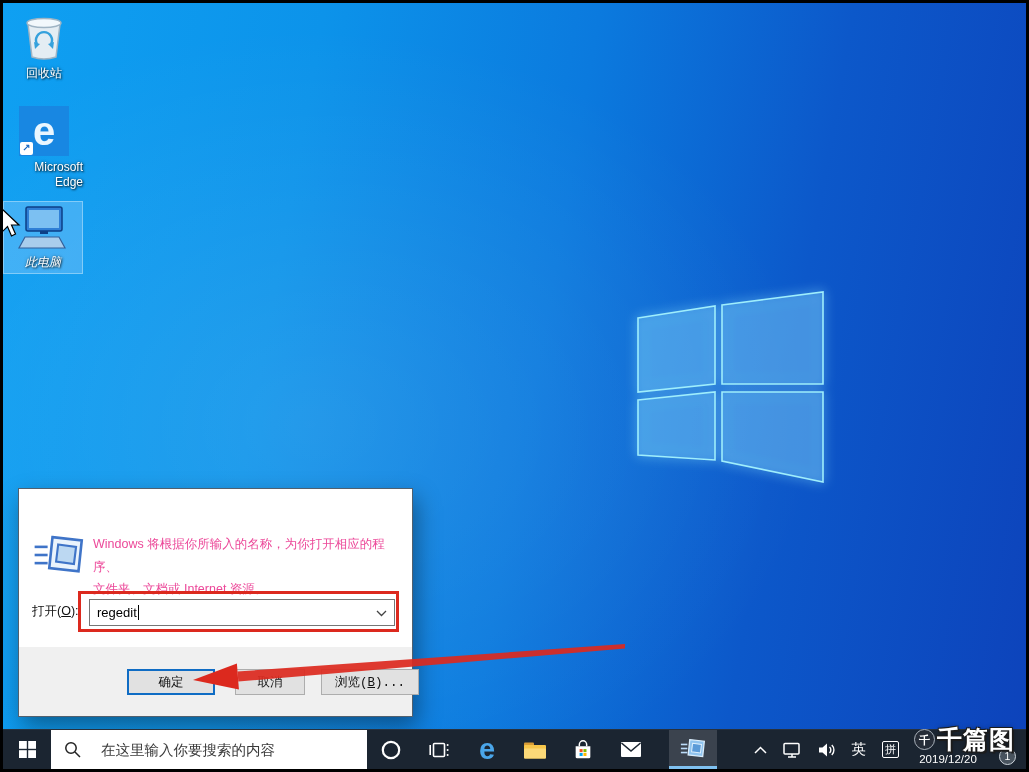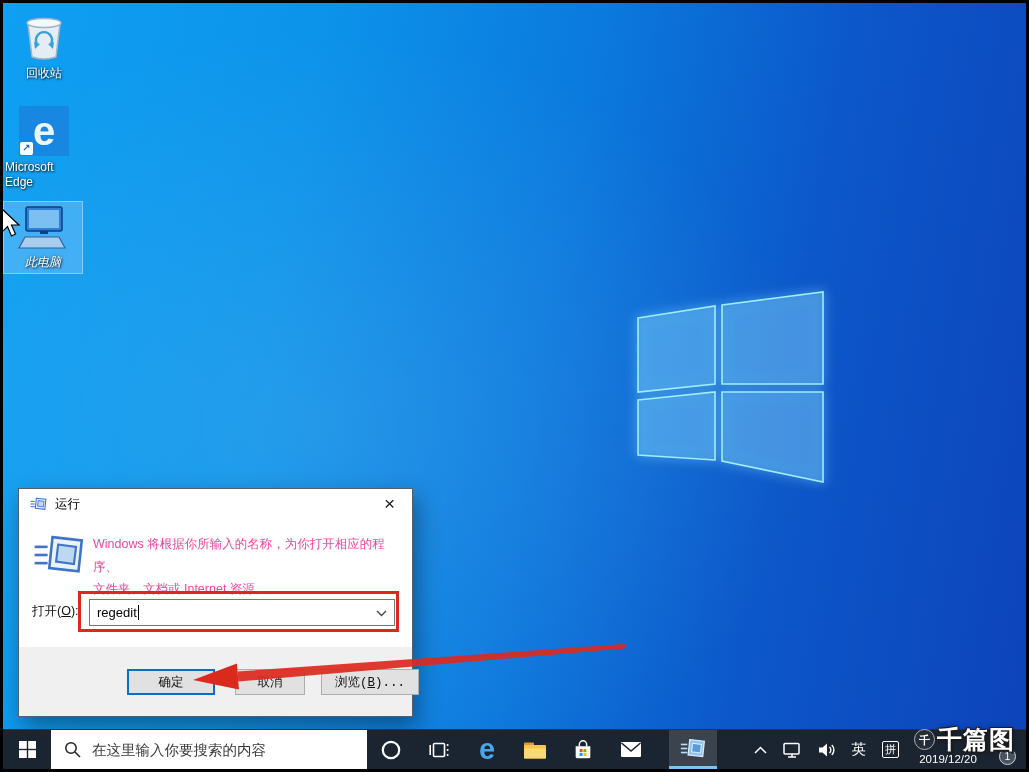--- a/index.html
+++ b/index.html
@@ -13,21 +13,21 @@
     position:absolute; left:3px; top:3px; width:1023px; height:726px; overflow:hidden;
     background:
       radial-gradient(ellipse 820px 640px at 30% 58%, rgba(255,255,255,0.10), rgba(255,255,255,0) 62%),
       linear-gradient(100deg,#0fa0f2 0%,#0c93ea 28%,#0b7ade 52%,#0c58ca 74%,#0d43bb 100%);
   }
   .winlogo { position:absolute; inset:0; filter:drop-shadow(0 0 6px rgba(150,235,255,.85)); }
 
   
   .dicon { position:absolute; width:78px; display:flex; flex-direction:column; align-items:center; padding:3px 0; }
   .dicon .dlabel {
-    margin-top:4px; color:#fff; font-size:12px; text-align:left; line-height:15px;
+    margin-top:4px; color:#fff; font-size:12px; text-align:right; line-height:15px;
     text-shadow:1px 1px 2px rgba(0,0,0,.75), 0 0 3px rgba(0,0,0,.5);
   }
   .dicon.selected { background:rgba(150,205,255,.35); outline:1px solid rgba(220,240,255,.55);font-style:italic; }
   .edge-tile { width:50px; height:50px; background:#1887e2; position:relative;
     display:flex; align-items:center; justify-content:center; }
   .edge-tile .e { color:#eaf6ff; font-size:40px; font-weight:bold; line-height:1; }
   .shortcut-badge { position:absolute; left:1px; bottom:1px; width:13px; height:13px; background:#fff;
     border-radius:2px; color:#1465c0; font-size:10px; font-weight:bold; line-height:12px; text-align:center; }
 
   .cursor { position:absolute; left:-2px; top:205px; z-index:40; }
@@ -66,21 +66,21 @@
   .hl-rect { position:absolute; left:75px; top:588px; width:321px; height:41px;
     border:3px solid #dc291e; z-index:50; pointer-events:none; }
   .arrow-overlay { position:absolute; inset:0; z-index:60; pointer-events:none; }
 
   
   .taskbar {
     position:absolute; left:3px; bottom:3px; width:1023px; height:40px; background:#1b2531;
     display:flex; align-items:stretch; border-top:1px solid rgba(255,255,255,.06); z-index:80;
   }
   .tb-btn { width:48px; display:flex; align-items:center; justify-content:center; }
-  .tb-search { width:316px; background:#fff; display:flex; align-items:center; gap:11px; padding-left:13px; }
+  .tb-search { width:316px; background:#fff; display:flex; align-items:center; gap:20px; padding-left:13px; }
   .tb-search input { border:none; outline:none; width:250px; font-size:14.5px; color:#222; font-family:inherit; background:transparent; }
   .tb-search input::placeholder { color:#3a3a3a; opacity:1; }
   .tb-edge-e { color:#4aa6ea; font-size:29px; font-weight:bold; line-height:1; }
   .tb-run-active { width:48px; margin-left:14px; background:rgba(255,255,255,.14);
     border-bottom:3px solid #7fc1f0; display:flex; align-items:center; justify-content:center; }
 
   .tray { margin-left:auto; display:flex; align-items:center; padding-right:6px; }
   .tray-item { display:flex; align-items:center; justify-content:center; padding:0 8px; height:100%; }
   .tray-lang { color:#fff; font-size:14.5px; }
   .tray-ime { width:17px; height:17px; border:1.3px solid #fff; border-radius:2px; color:#fff;
@@ -141,33 +141,20 @@
         <polygon points="8,32 42,32 48,43 2,43" fill="#a9cdec" stroke="#35609a" stroke-width="1.2"></polygon>
       </svg>
       <div class="dlabel">此电脑</div>
     </div>
 
     <svg class="cursor" width="20" height="30" viewBox="0 0 20 30">
       <path d="M1,1 L1,24 L6.5,18.5 L10.5,28 L14.5,26 L10.5,17 L18,17 Z" fill="#fff" stroke="#000" stroke-width="1.2"></path>
     </svg>
 
     <div class="run-dialog">
-      <div class="rd-titlebar">
-        <svg class="rd-titleicon" width="17" height="14" viewBox="0 0 32 26">
-          <g stroke="#3f74c8" stroke-width="2" fill="none">
-            <line x1="1" y1="8" x2="9" y2="8"></line>
-              <line x1="1" y1="13" x2="9" y2="13"></line>
-              <line x1="1" y1="18" x2="9" y2="18"></line>
-          </g>
-          <polygon points="12,2 30,4 28,23 10,21" fill="#eaf3fc" stroke="#3f74c8" stroke-width="2"></polygon>
-          <polygon points="15.5,6.5 26.5,8 25.2,18.5 14.2,17" fill="#bcd8f2" stroke="#3f74c8" stroke-width="1.6"></polygon>
-        </svg>
-        <span class="rd-title">运行</span>
-        <button class="rd-close">×</button>
-      </div>
 
       <svg class="rd-bigicon" width="52" height="44" viewBox="0 0 32 26">
         <g stroke="#3f74c8" stroke-width="1.6" fill="none">
           <line x1="1" y1="8" x2="9" y2="8"></line>
             <line x1="1" y1="13" x2="9" y2="13"></line>
             <line x1="1" y1="18" x2="9" y2="18"></line>
         </g>
         <polygon points="12,2 30,4 28,23 10,21" fill="#eaf3fc" stroke="#3f74c8" stroke-width="1.6"></polygon>
         <polygon points="15.5,6.5 26.5,8 25.2,18.5 14.2,17" fill="#bcd8f2" stroke="#3f74c8" stroke-width="1.3"></polygon>
       </svg>

